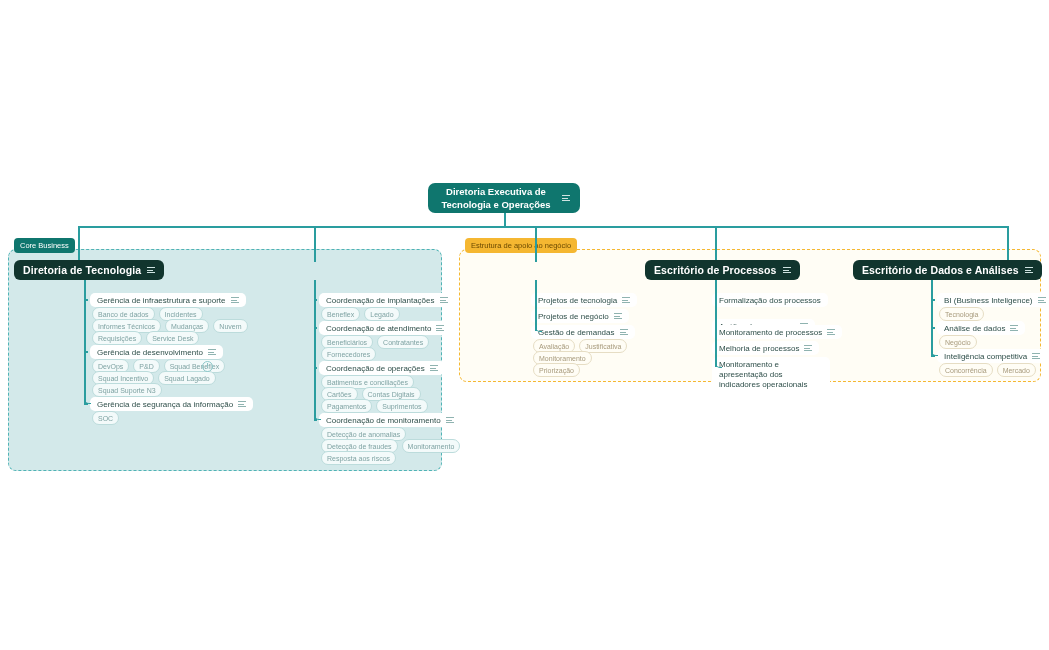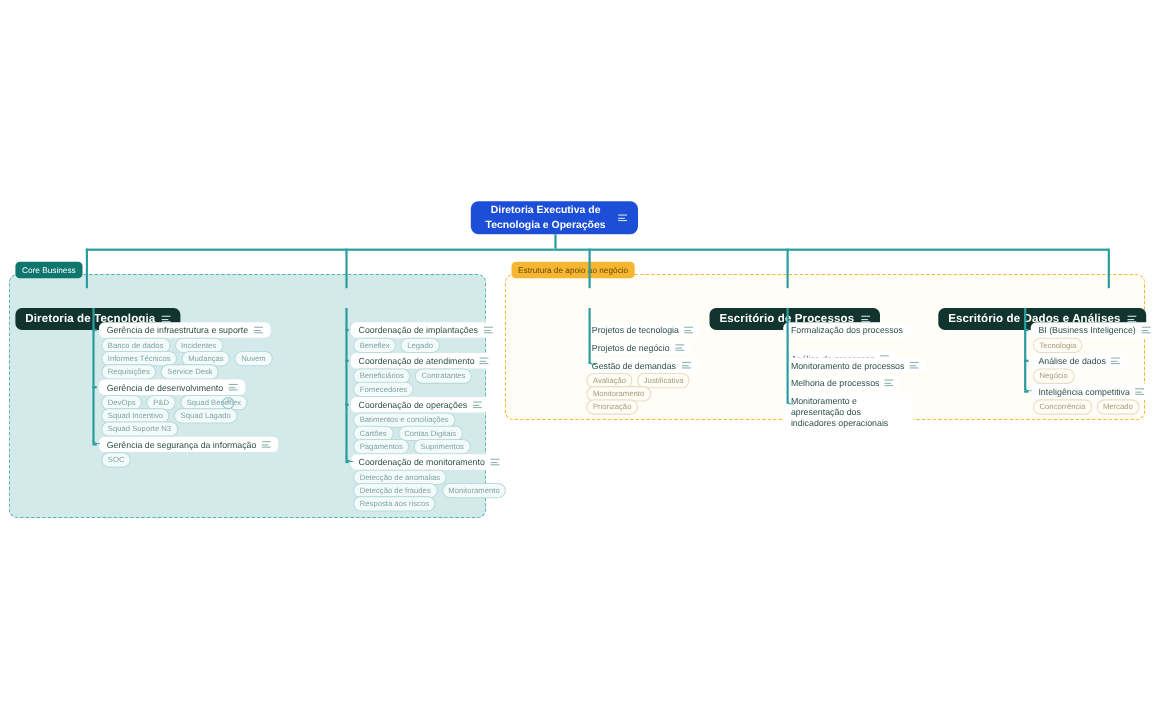--- a/index.html
+++ b/index.html
@@ -24,27 +24,27 @@
     position:absolute;font-size:7.5px;line-height:11px;color:#ffffff;
     padding:2px 6px;border-radius:4px;white-space:nowrap;font-weight:400;
   }
   .group-badge.teal{background:#0f766e;}
   .group-badge.amber{background:#f5b731;color:#6b4a00;}
 
   
   .branch-head{
     position:absolute;background:#11352e;color:#ffffff;border-radius:6px;
     height:20px;display:flex;align-items:center;gap:6px;
-    padding:0 9px;box-sizing:border-box;white-space:nowrap;margin-top:20px;
+    padding:0 9px;box-sizing:border-box;white-space:nowrap;
   }
   .branch-head .t{font-size:10.5px;font-weight:700;letter-spacing:.1px;}
 
   
   .root{
-    position:absolute;background:#1d4ed8;color:#fff;border-radius:7px;
+    position:absolute;background:#0f766e;color:#fff;border-radius:7px;
     display:flex;align-items:center;gap:8px;padding:6px 10px;box-sizing:border-box;
   }
   .root .t{font-size:9.5px;font-weight:700;line-height:13px;text-align:center;}
 
   
   .node{
     position:absolute;background:#ffffff;border-radius:5px;
     display:flex;align-items:center;gap:5px;
     padding:2.5px 7px;box-sizing:border-box;white-space:nowrap;
     font-size:8px;color:#2f4f4a;

